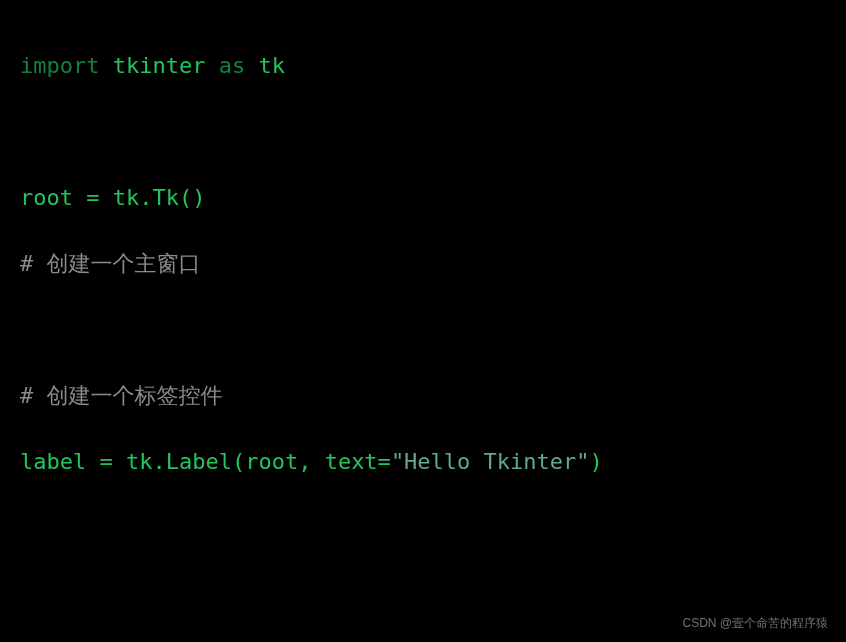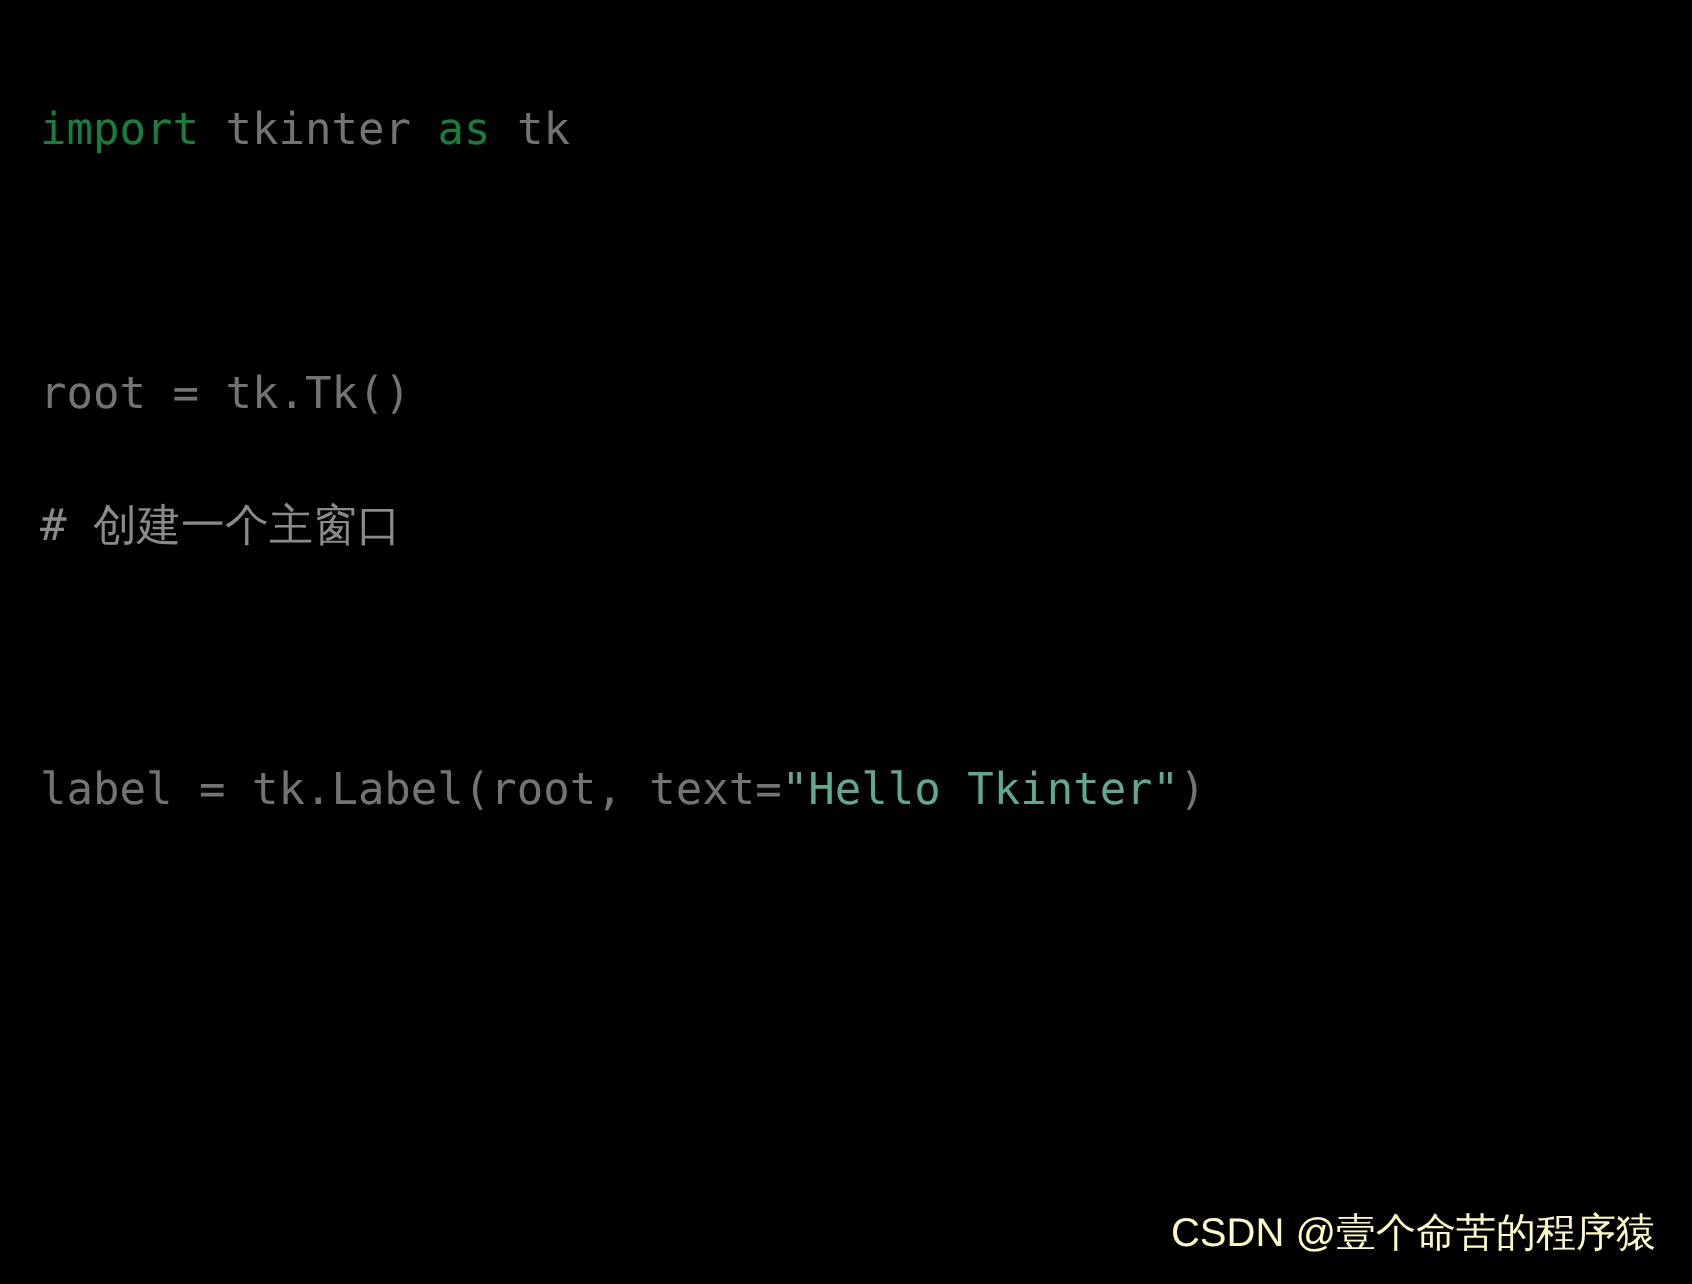--- a/index.html
+++ b/index.html
@@ -29,40 +29,41 @@
     .keyword {
       color: #15803d;
     }
     .comment {
       color: #8a8a8a;
     }
     .string {
       color: #5ea98f;
     }
     .default {
-      color: #737373;
+      color: #22c55e;
     }
     .watermark {
       position: absolute;
       bottom: 10px;
       right: 18px;
-      font-size: 20px;
-      color: #fef9c3;
+      font-size: 12px;
+      color: #737373;
       font-family: Arial, sans-serif;
     }
   </style>
 </head>
 <body>
 
 <div class="code-block">
 <span class="line"><span class="keyword">import</span><span class="default"> tkinter </span><span class="keyword">as</span><span class="default"> tk</span></span>
 <span class="line"></span>
 <span class="line"><span class="default">root = tk.Tk()</span></span>
 <span class="line"><span class="comment"># 创建一个主窗口</span></span>
 <span class="line"></span>
+<span class="line"><span class="comment"># 创建一个标签控件</span></span>
 <span class="line"><span class="default">label = tk.Label(root, text=</span><span class="string">"Hello Tkinter"</span><span class="default">)</span></span>
 <span class="line"></span>
 
 
 
 
 </div>
 
 <div class="watermark">CSDN @壹个命苦的程序猿</div>
 

